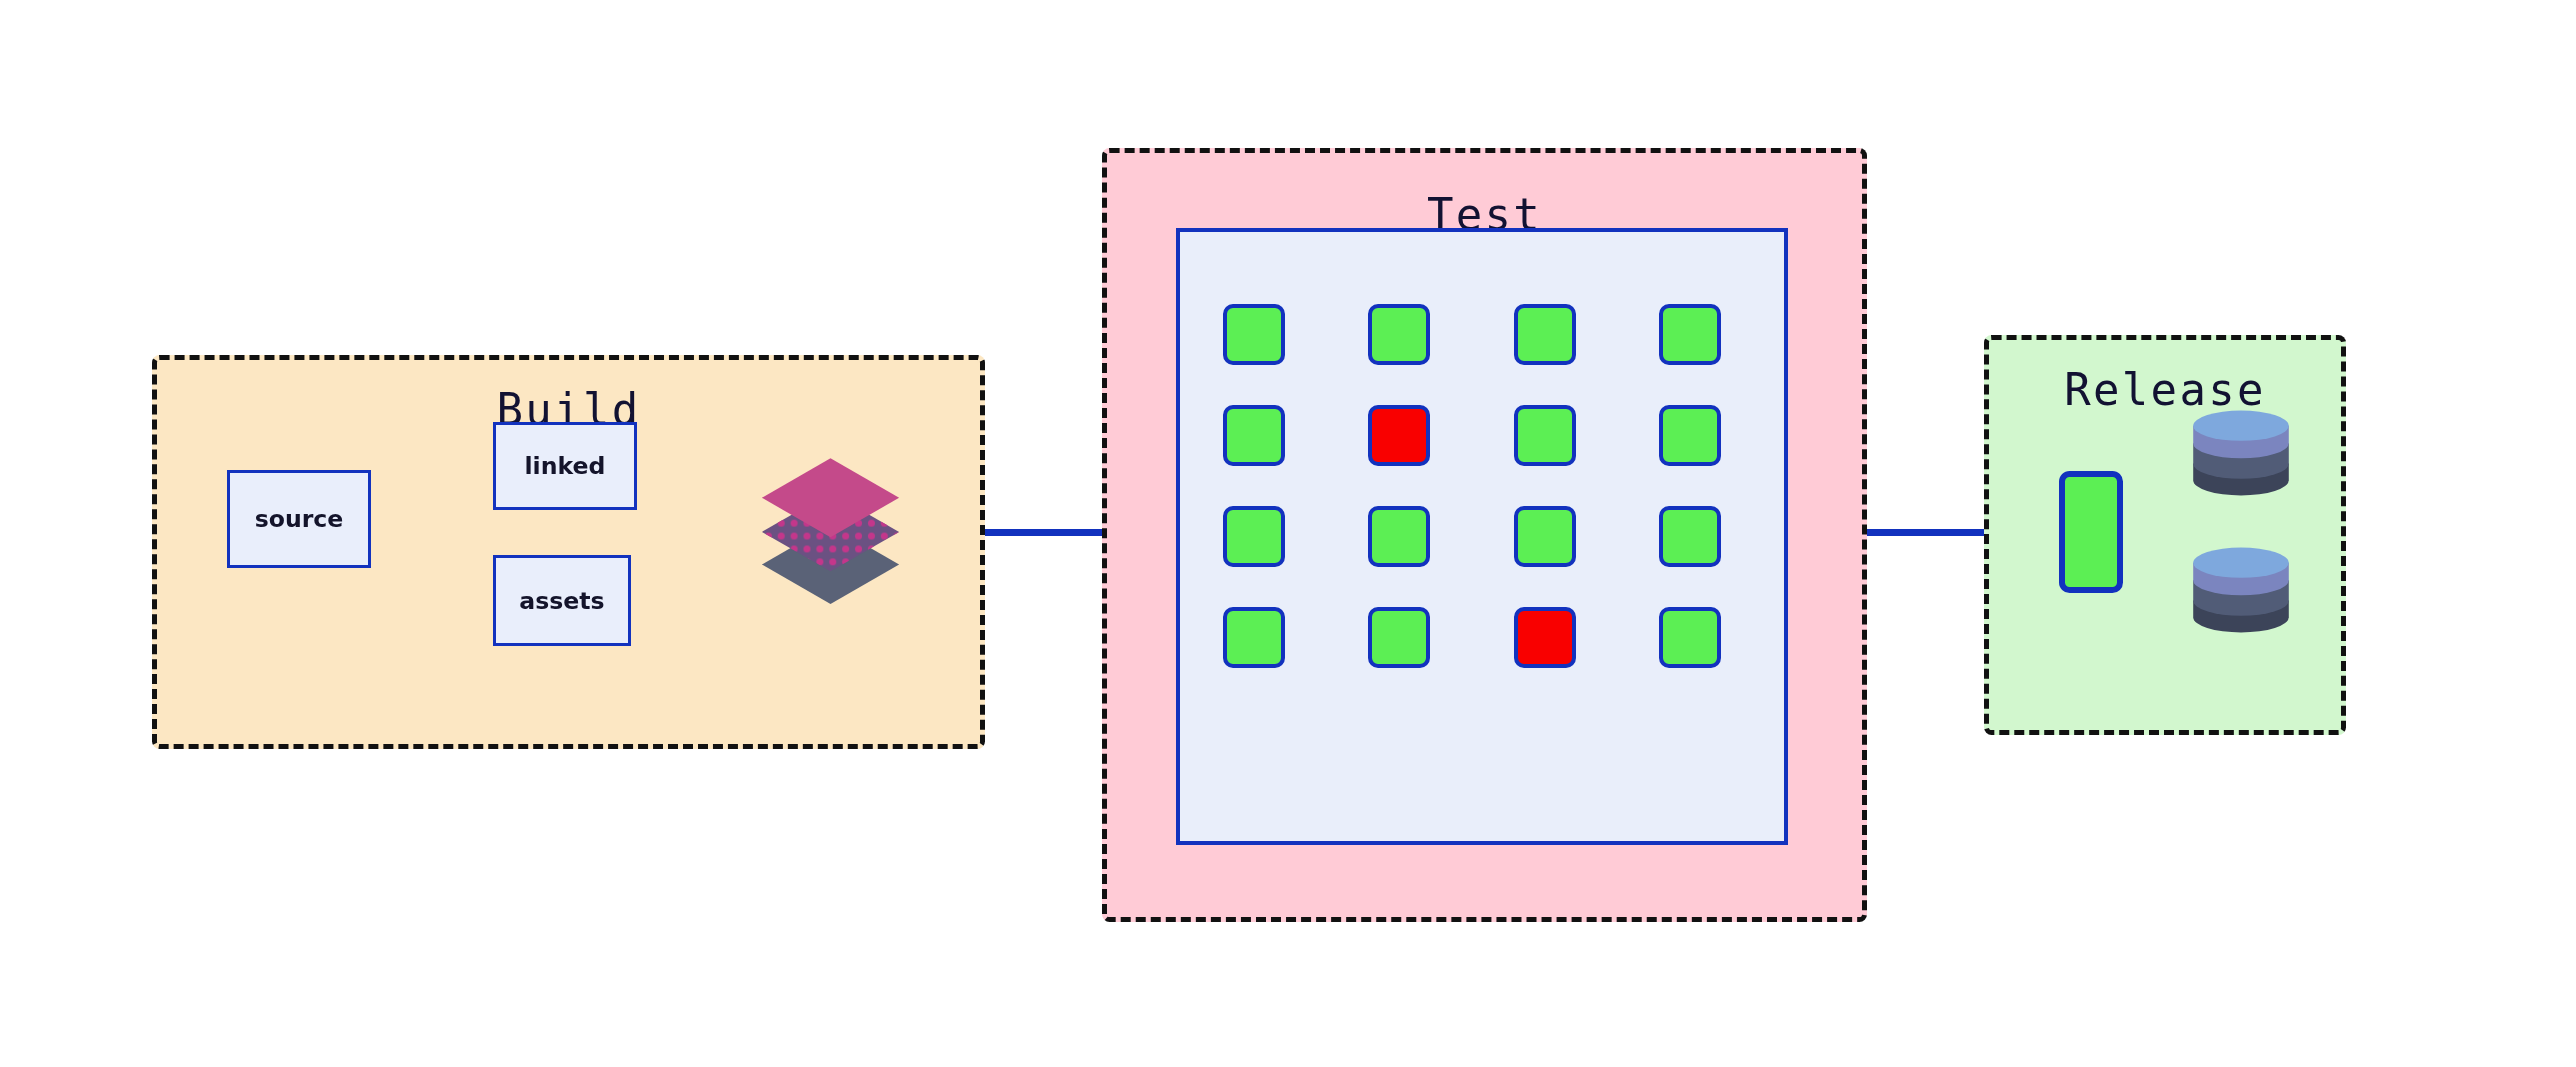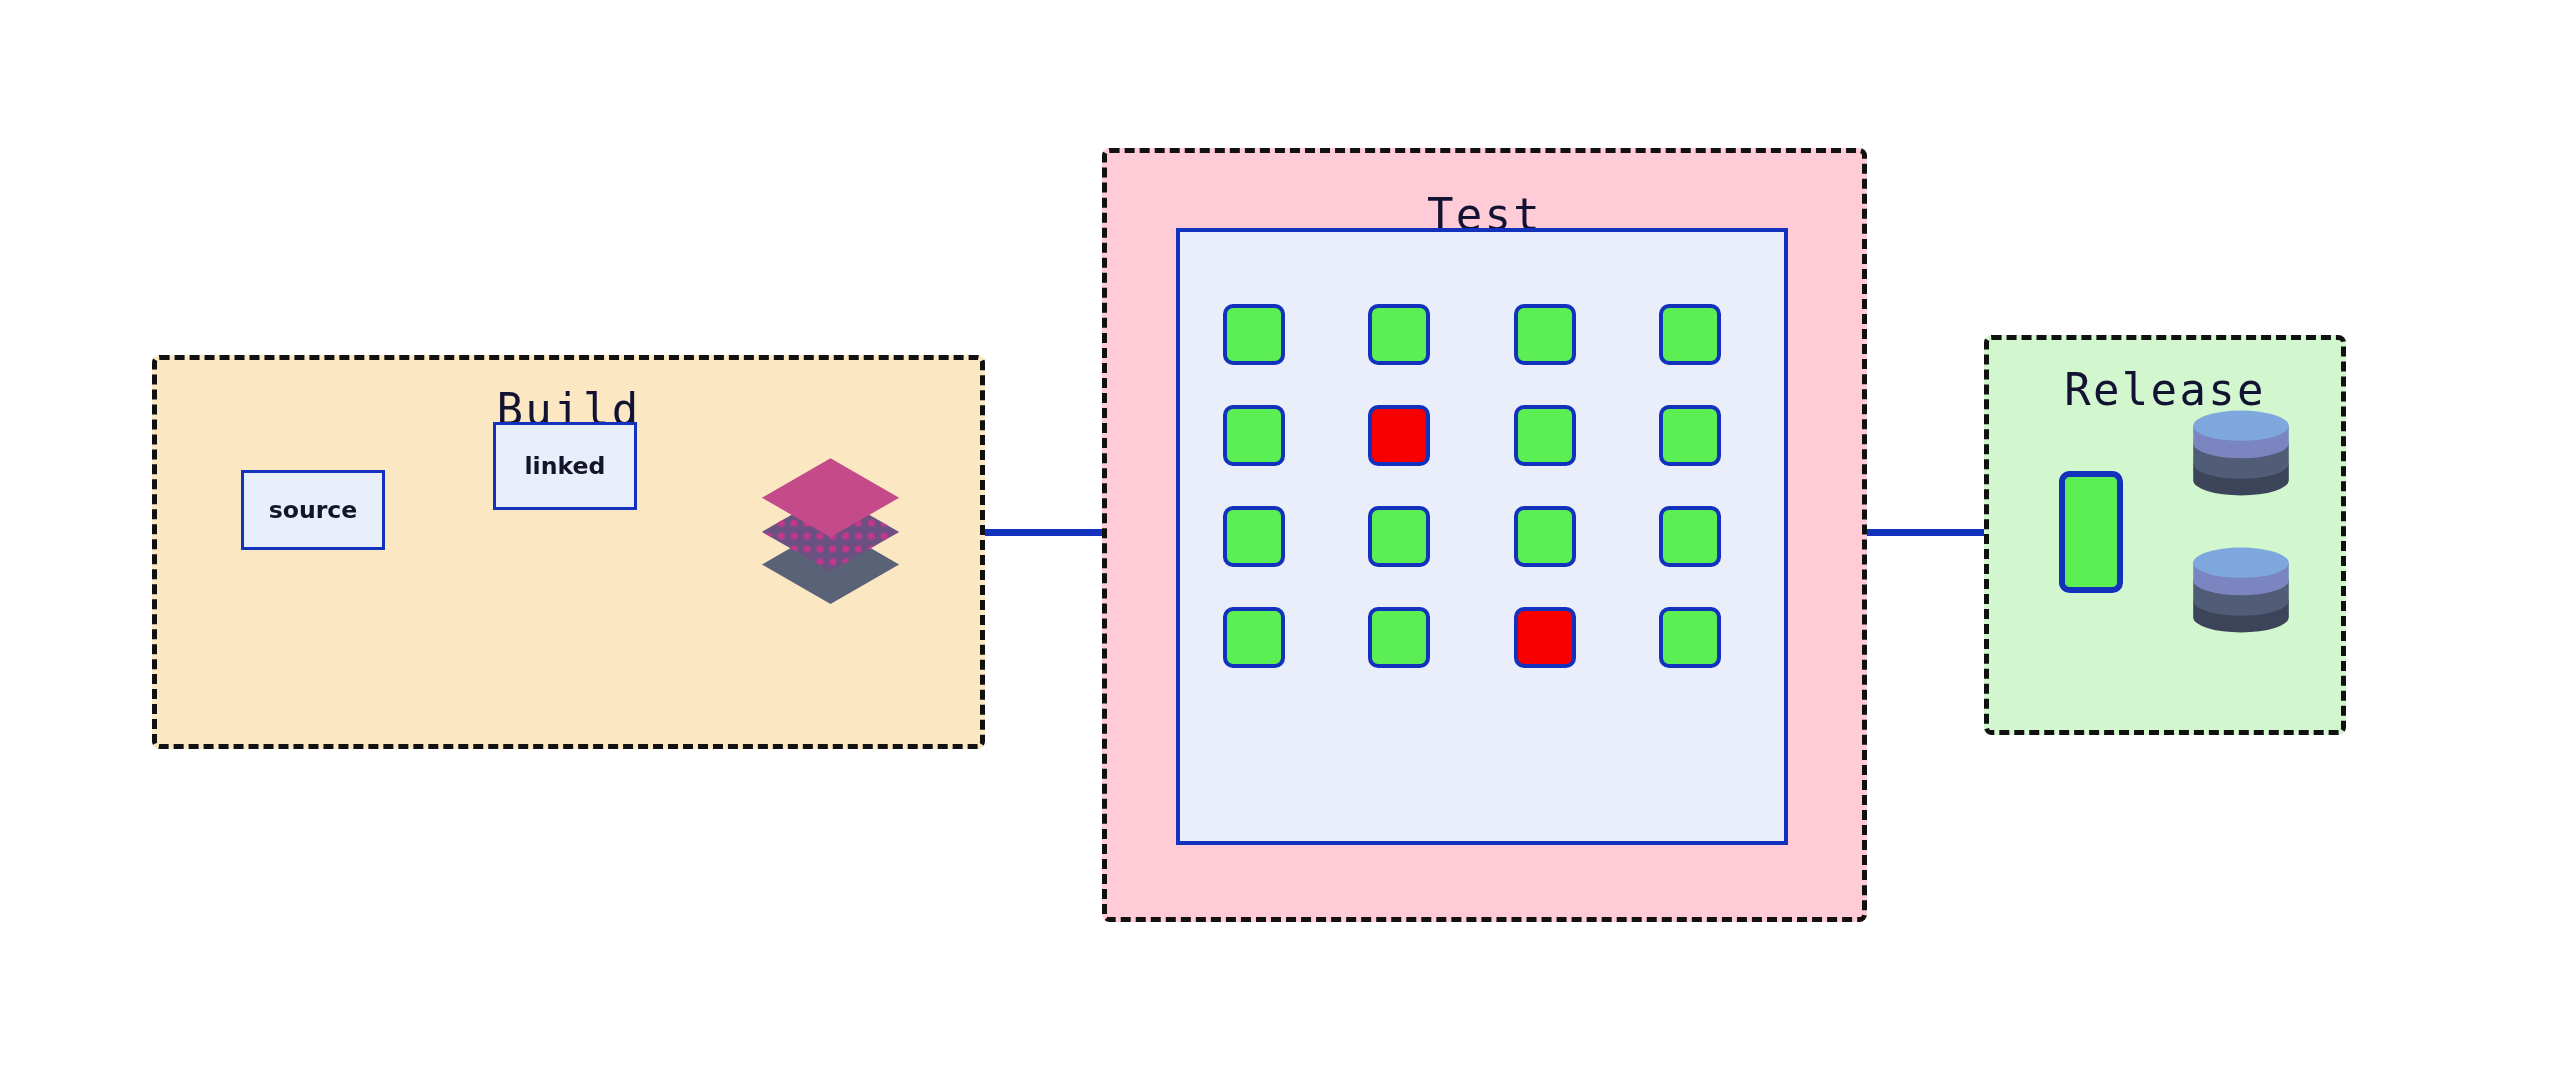--- a/index.html
+++ b/index.html
@@ -63,21 +63,21 @@
     background: #E9EEFB;
     border: 3.8px solid #1232BE;
     display: flex;
     align-items: center;
     justify-content: center;
     font-family: "DejaVu Sans", sans-serif;
     font-size: 23.6px;
     font-weight: bold;
     color: #14142B;
   }
-  #node-source { left: 241px; top: 470px; width: 144px; height: 80px; text-align: right; }
+  #node-source { left: 227px; top: 470px; width: 144px; height: 98px; text-align: right; }
   #node-linked { left: 493px; top: 422px; width: 144px; height: 88px; }
   #node-assets { left: 493px; top: 555px; width: 138px; height: 91px; }
 
   
   #layers-icon {
     position: absolute;
     left: 749px; top: 452px;
     width: 163px; height: 156px;
   }
 
@@ -165,20 +165,23 @@
 
   <div class="stage" id="stage-build">
     <div class="stage-title">Build</div>
   </div>
 
   <div class="node-box" id="node-source">
     <span>source</span>
   </div>
   <div class="node-box" id="node-linked">
     <span>linked</span>
+  </div>
+  <div class="node-box" id="node-assets">
+    <span>assets</span>
   </div>
 
   <svg id="layers-icon" viewBox="0 0 215 205" xmlns="http://www.w3.org/2000/svg">
     <defs>
       <pattern id="dotgrid" width="17" height="17" patternUnits="userSpaceOnUse">
         <circle cx="8.5" cy="8.5" r="4.6" fill="#C4368B"></circle>
       </pattern>
       <clipPath id="midclip">
         <polygon points="107.5,53 198,105 107.5,157 17,105"></polygon>
       </clipPath>

